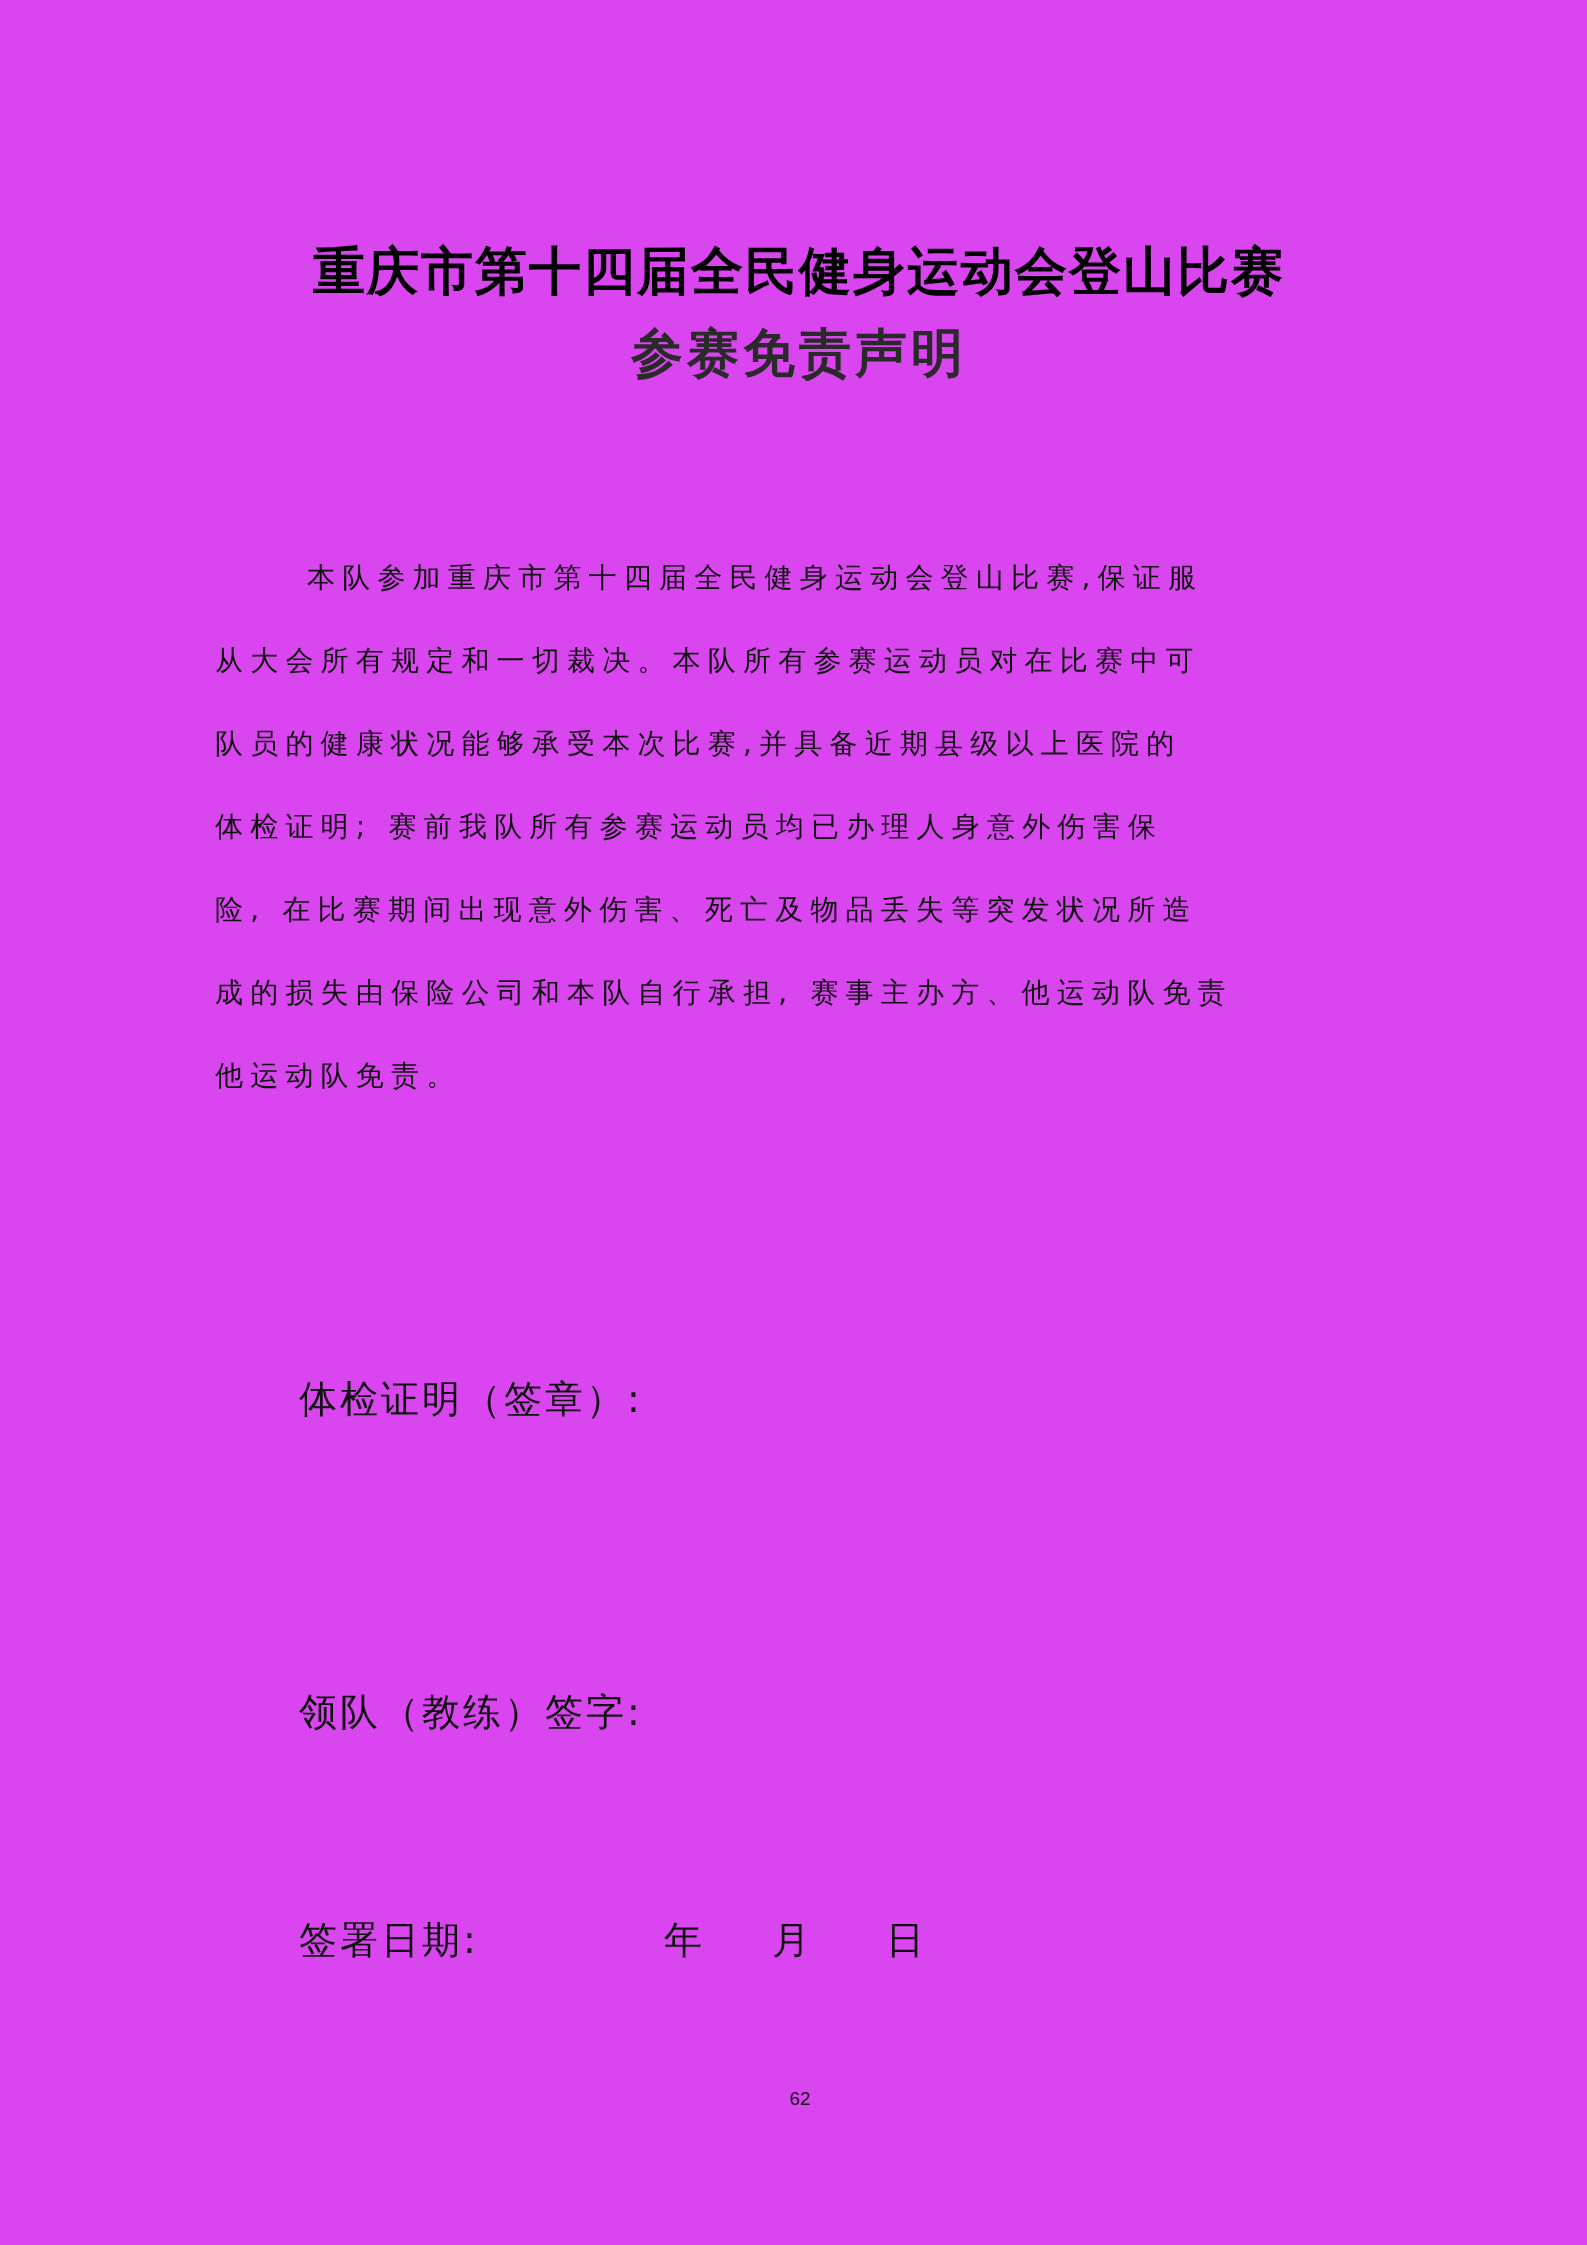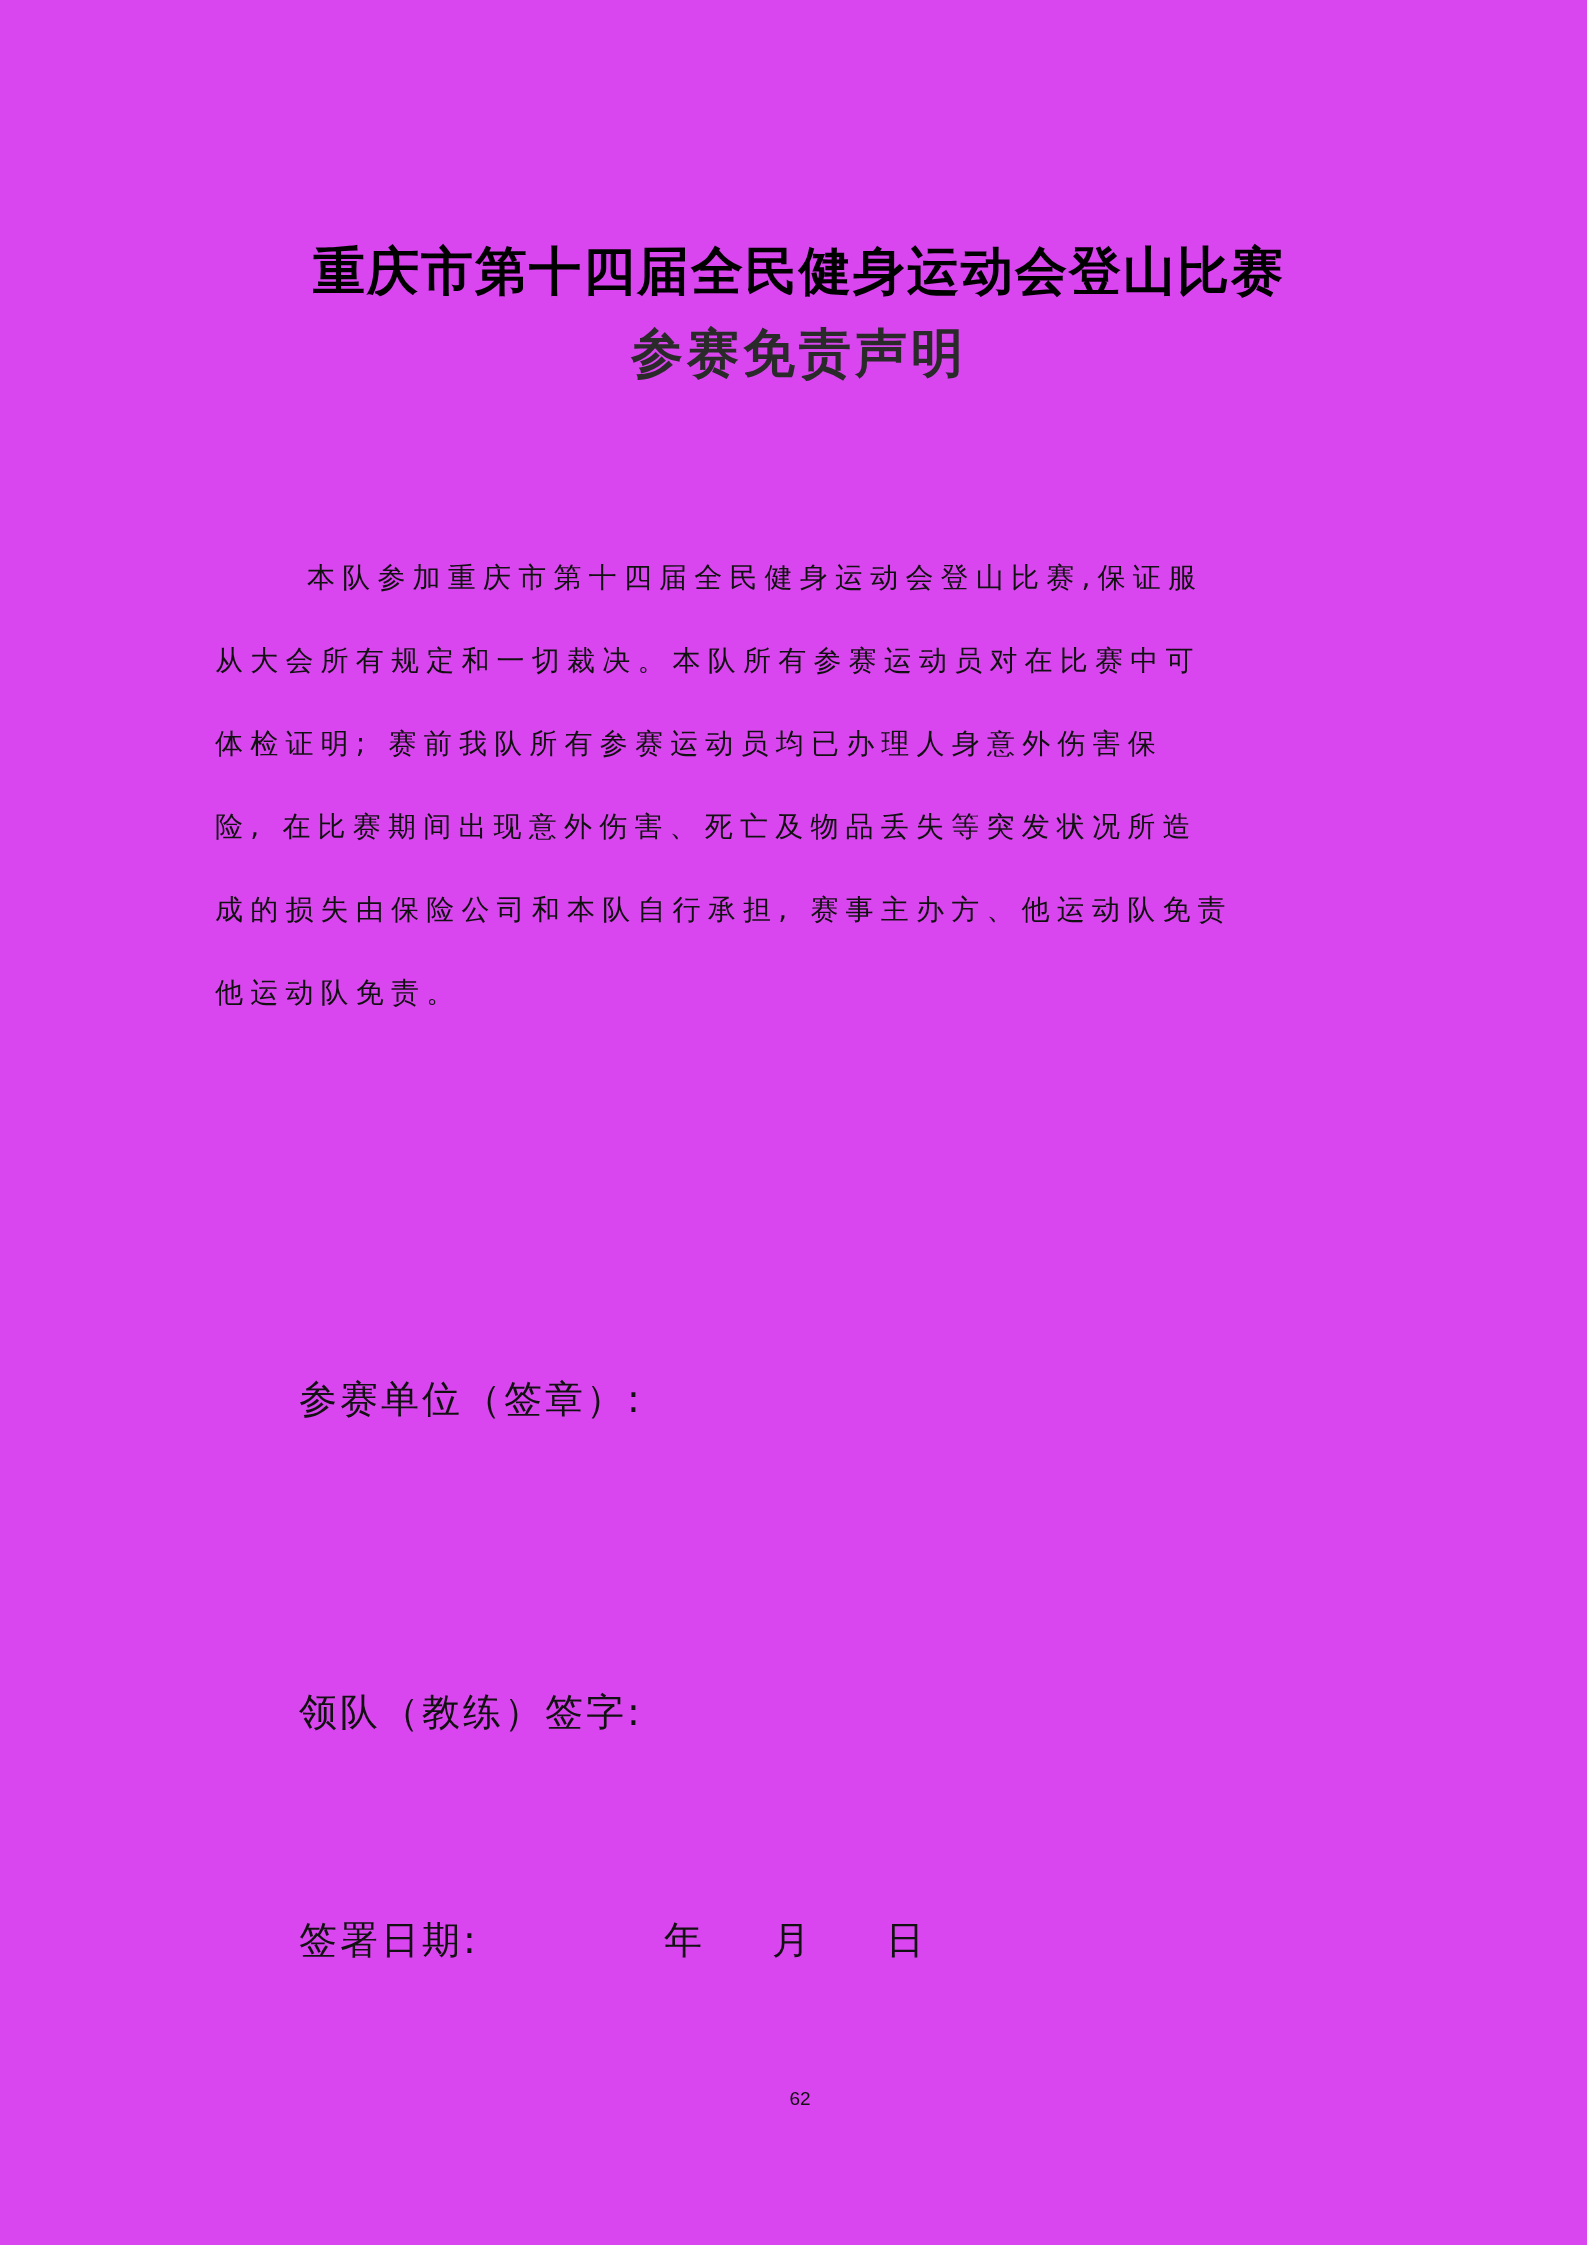--- a/index.html
+++ b/index.html
@@ -109,27 +109,28 @@
 <body>
 
 <div class="page">
 
   <div class="title title-line-1">重庆市第十四届全民健身运动会登山比赛</div>
   <div class="title title-line-2">参赛免责声明</div>
 
   <div class="body-text">
     <span class="body-line indent">本队参加重庆市第十四届全民健身运动会登山比赛,保证服</span>
     <span class="body-line">从大会所有规定和一切裁决。本队所有参赛运动员对在比赛中可</span>
+    <span class="body-line">队员的健康状况能够承受本次比赛,并具备近期县级以上医院的</span>
     <span class="body-line">体检证明; 赛前我队所有参赛运动员均已办理人身意外伤害保</span>
     <span class="body-line">险, 在比赛期间出现意外伤害、死亡及物品丢失等突发状况所造</span>
     <span class="body-line">成的损失由保险公司和本队自行承担, 赛事主办方、他运动队免责</span>
     <span class="body-line">他运动队免责。</span>
   </div>
 
-  <div class="sig-label sig-unit">参赛单位（签章）:</div>
+  <div class="sig-label sig-unit">体检证明（签章）:</div>
   <div class="blank blank-unit"></div>
 
   <div class="sig-label sig-leader">领队（教练）签字:</div>
   <div class="blank blank-leader"></div>
 
   <div class="sig-label sig-date">签署日期:</div>
   <div class="blank blank-year"></div>
   <div class="date-part date-year">年</div>
   <div class="blank blank-month"></div>
   <div class="date-part date-month">月</div>

